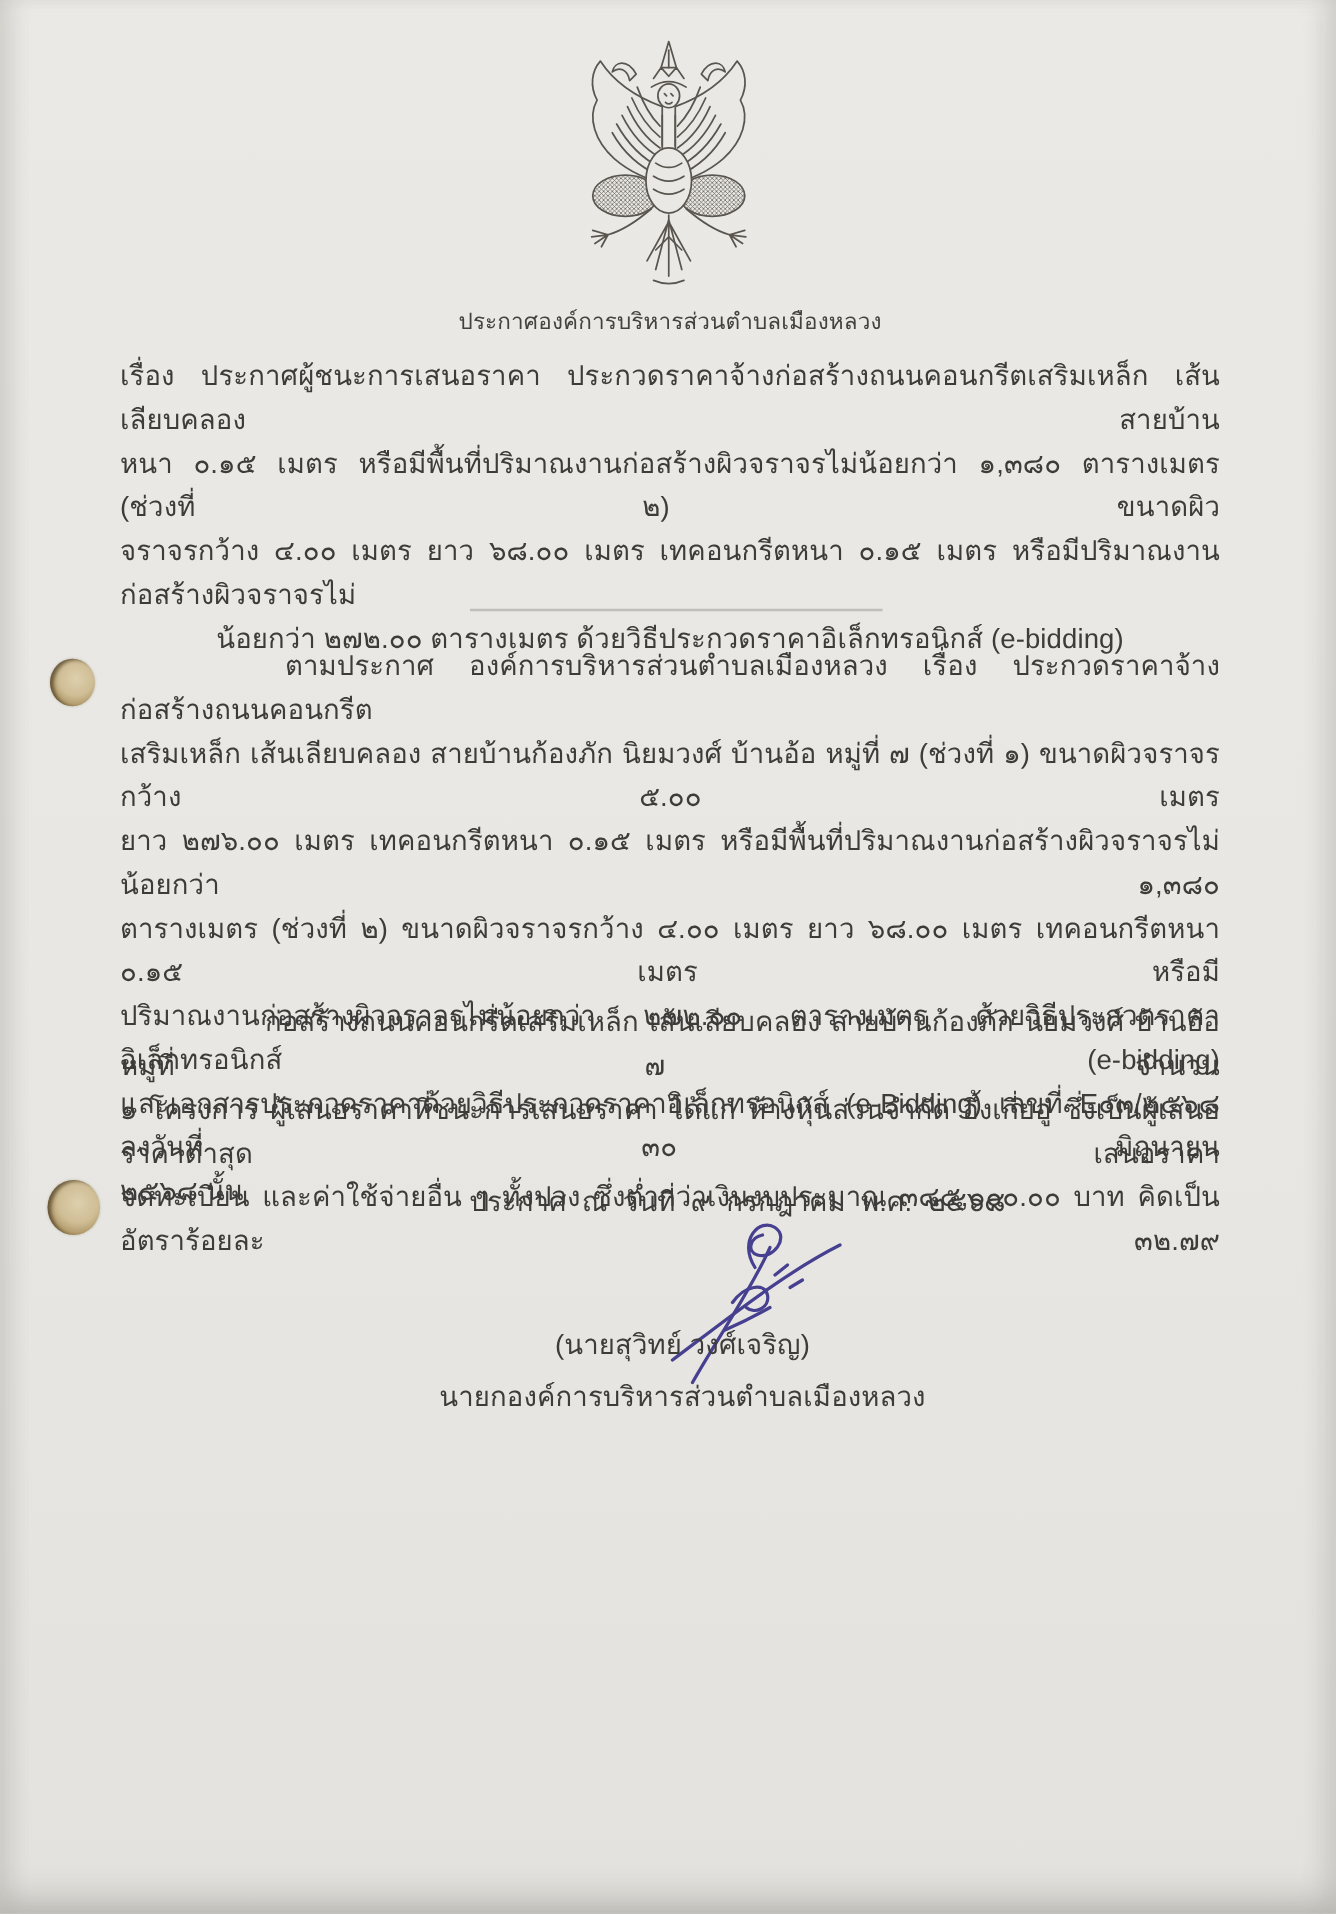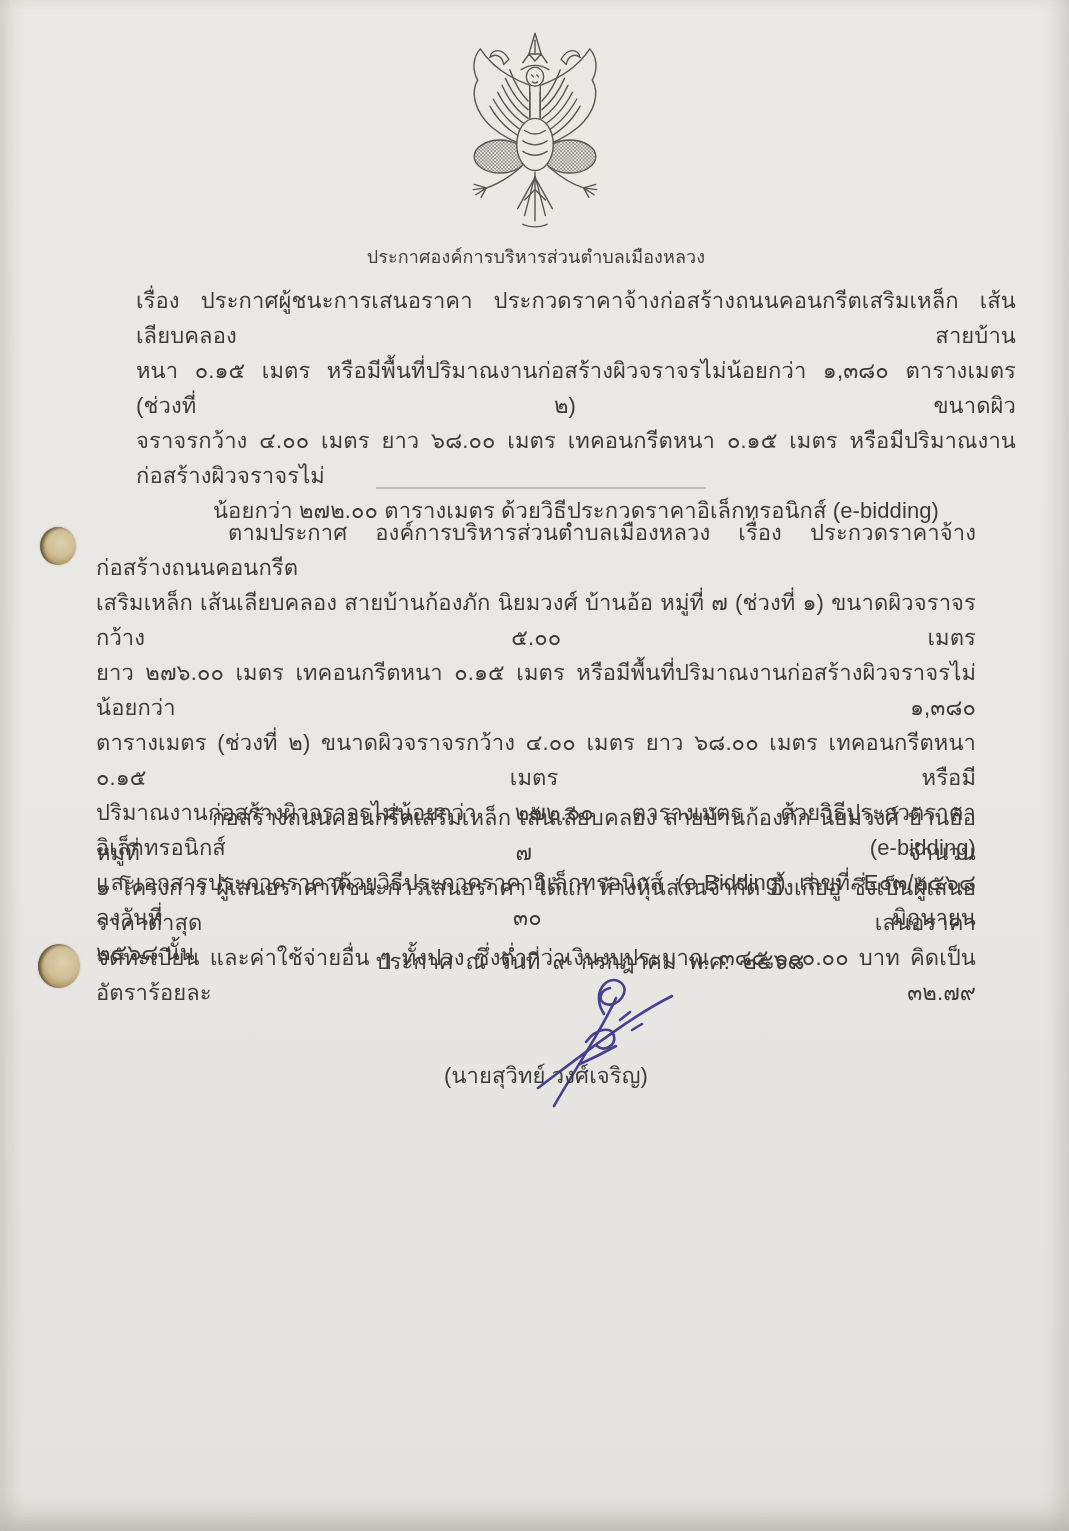--- a/index.html
+++ b/index.html
@@ -94,21 +94,21 @@
 
         <path d="M88,198 L100,186 L112,198" fill="#e9e8e4"></path>
         <path d="M100,166 L100,222 M100,170 L88,216 M100,170 L112,216 M100,172 L80,208 M100,172 L120,208"></path>
         <path d="M86,226 Q100,232 114,226"></path>
       </g>
     </svg>
   </div>
 
   <div class="abs doc-text title center" style="left:96px; top:240px; width:880px;">ประกาศองค์การบริหารส่วนตำบลเมืองหลวง</div>
 
-  <div class="abs doc-text" style="left:96px; top:283px; width:880px;margin-left:40px;">
+  <div class="abs doc-text" style="left:96px; top:283px; width:880px;">
     <div class="just">เรื่อง ประกาศผู้ชนะการเสนอราคา ประกวดราคาจ้างก่อสร้างถนนคอนกรีตเสริมเหล็ก เส้นเลียบคลอง สายบ้าน</div>
     <div class="just">หนา ๐.๑๕ เมตร หรือมีพื้นที่ปริมาณงานก่อสร้างผิวจราจรไม่น้อยกว่า ๑,๓๘๐ ตารางเมตร (ช่วงที่ ๒) ขนาดผิว</div>
     <div class="just">จราจรกว้าง ๔.๐๐ เมตร ยาว ๖๘.๐๐ เมตร เทคอนกรีตหนา ๐.๑๕ เมตร หรือมีปริมาณงานก่อสร้างผิวจราจรไม่</div>
     <div class="center">น้อยกว่า ๒๗๒.๐๐ ตารางเมตร ด้วยวิธีประกวดราคาอิเล็กทรอนิกส์ (e-bidding)</div>
   </div>
 
   <div class="divider"></div>
 
   <div class="abs doc-text" style="left:96px; top:515px; width:880px;">
     <div class="just indent1">ตามประกาศ องค์การบริหารส่วนตำบลเมืองหลวง เรื่อง ประกวดราคาจ้างก่อสร้างถนนคอนกรีต</div>
@@ -136,17 +136,18 @@
         <path d="M84,42 C70,20 88,2 100,10 C112,18 98,36 86,32 C77,29 80,18 90,16"></path>
         <path d="M66,70 C76,56 92,54 94,64 C96,74 84,80 77,74"></path>
         <path d="M100,48 L110,40"></path>
         <path d="M112,58 L122,52"></path>
         <path d="M60,92 Q78,84 96,74"></path>
       </g>
     </svg>
   </div>
 
   <div class="abs doc-text center" style="left:96px; top:1058px; width:900px;">(นายสุวิทย์ วงศ์เจริญ)</div>
+  <div class="abs doc-text center" style="left:96px; top:1100px; width:900px;">นายกองค์การบริหารส่วนตำบลเมืองหลวง</div>
 
   <div class="hole hole-1"></div>
   <div class="hole hole-2"></div>
 
 </div>
 
 </body></html>

